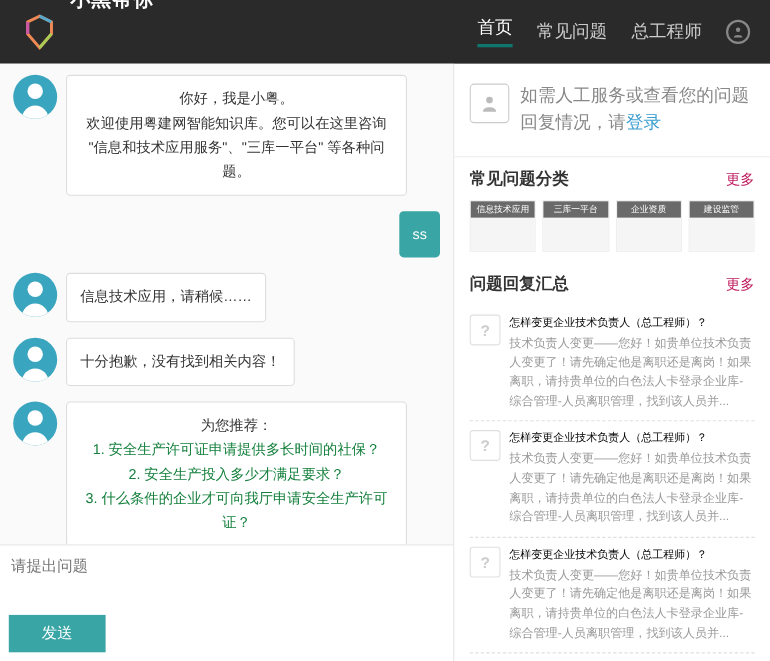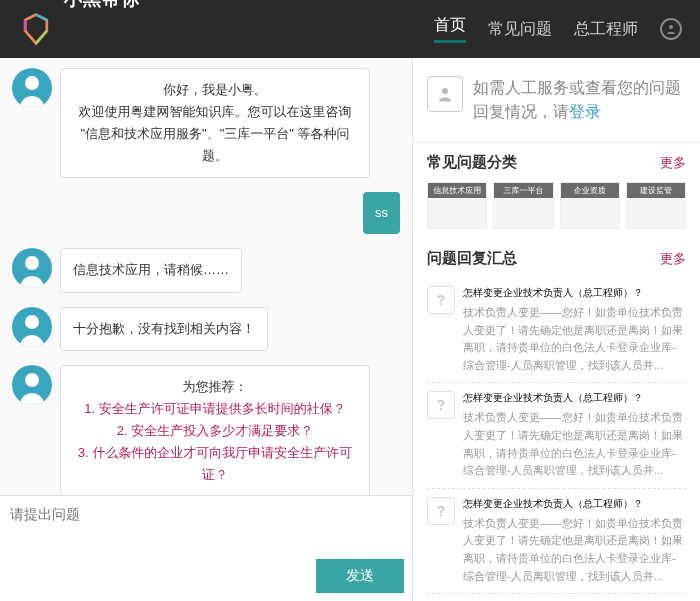--- a/index.html
+++ b/index.html
@@ -18,24 +18,24 @@
 .chat { width: 412px; display: flex; flex-direction: column; background: #fafafa; }
 .msgs { flex: 1; overflow: hidden; padding: 10px 12px 0 12px; background: #fafafa; }
 .row { display: flex; margin-bottom: 14px; gap: 8px; }
 .row.user { justify-content: flex-end; }
 .av { width: 40px; height: 40px; border-radius: 50%; background: #3aa5bf; flex-shrink: 0; position: relative; overflow: hidden; }
 .av::before { content: ""; position: absolute; width: 14px; height: 14px; background: #fff; border-radius: 50%; top: 8px; left: 13px; }
 .av::after { content: ""; position: absolute; width: 24px; height: 14px; background: #fff; border-radius: 12px 12px 0 0; bottom: -2px; left: 8px; }
 .bub { background: #fff; border: 1px solid #ddd; border-radius: 4px; padding: 10px 12px; font-size: 13px; color: #333; max-width: 310px; line-height: 1.7; text-align: center; }
 .row.user .bub { background: #3aa5a5; color: #fff; border: none; }
 .rec-t { color: #333; }
-.rec-it { color: #be185d; cursor: pointer; }
+.rec-it { color: #15803d; cursor: pointer; }
 .inwrap { background: #fff; border-top: 1px solid #e0e0e0; height: 106px; display: flex; flex-direction: column; }
 .tin { flex: 1; border: none; outline: none; padding: 10px; font-size: 14px; color: #999; resize: none; font-family: inherit; }
-.sendbar { display: flex; justify-content: flex-end; padding: 8px; }
+.sendbar { display: flex; justify-content: flex-start; padding: 8px; }
 .sendbtn { background: #3aa5a5; color: #fff; border: none; padding: 8px 30px; font-size: 14px; cursor: pointer; }
 .side { width: 288px; background: #fff; border-left: 1px solid #e5e5e5; overflow: hidden; }
 .login { display: flex; padding: 18px 14px; gap: 10px; border-bottom: 1px solid #eee; }
 .login-ico { width: 36px; height: 36px; border: 1px solid #ccc; border-radius: 4px; display: flex; align-items: center; justify-content: center; flex-shrink: 0; }
 .login-ico svg { width: 18px; height: 18px; fill: #bbb; }
 .login-txt { font-size: 16px; color: #888; line-height: 1.5; }
 .login-link { color: #3a9dd0; cursor: pointer; }
 .sec { padding: 10px 14px; }
 .sec-h { display: flex; justify-content: space-between; align-items: center; margin-bottom: 10px; }
 .sec-t { font-size: 15px; font-weight: bold; color: #333; }

